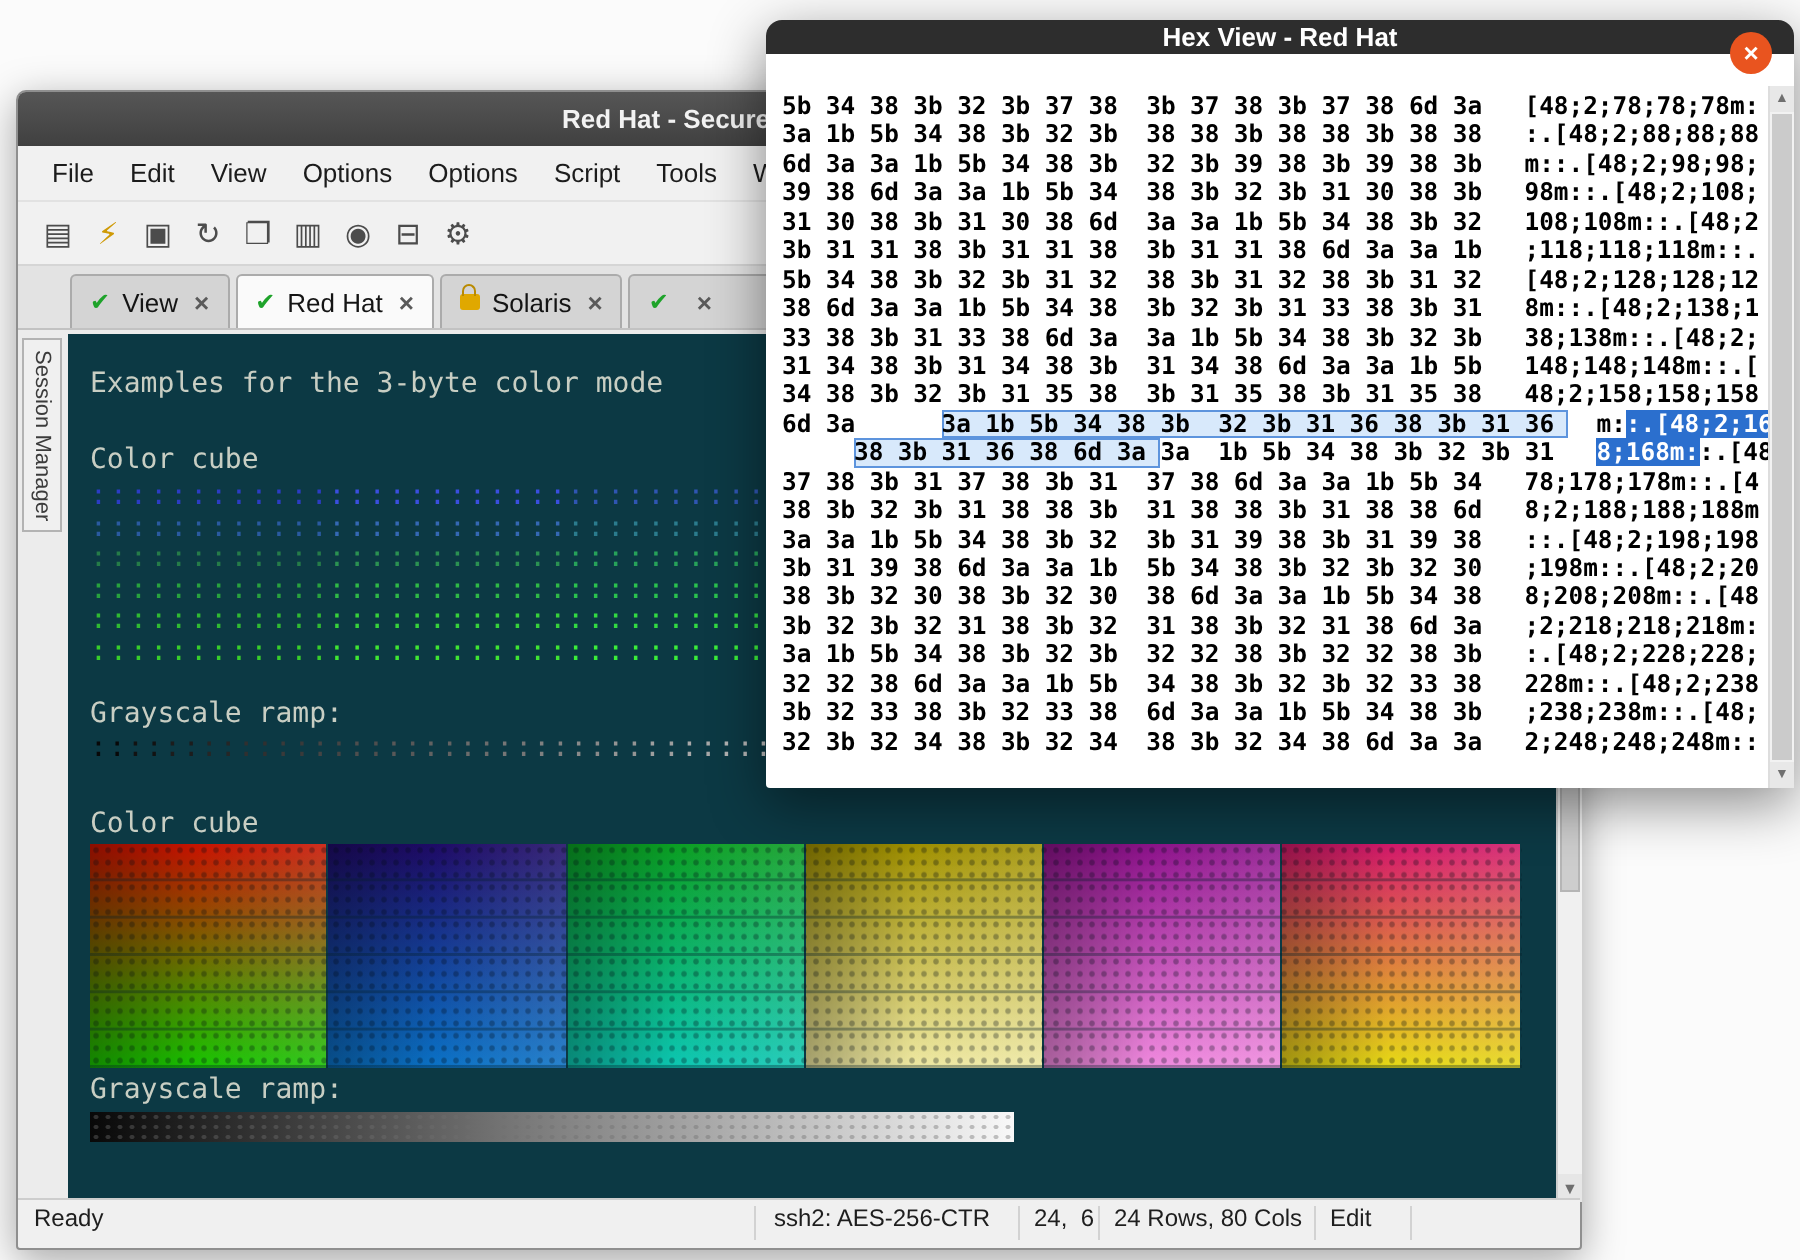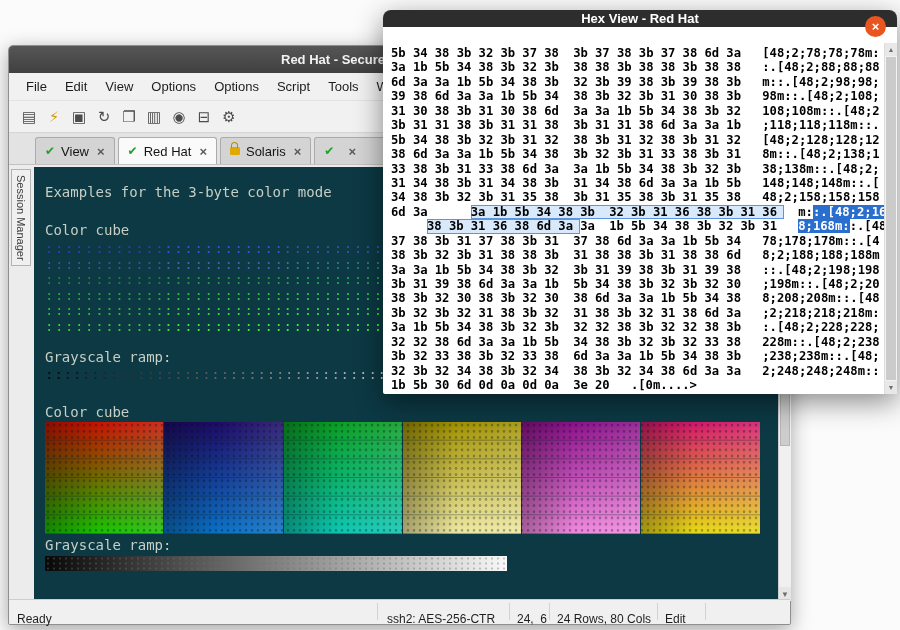--- a/index.html
+++ b/index.html
@@ -65,21 +65,21 @@
 
   .vscroll{position:absolute;left:769px;top:121px;width:13px;height:434px;background:#f0f0f0;
     border-left:1px solid #cfcfcf;box-sizing:border-box;}
   .vs-btn{position:absolute;left:0;width:12px;height:14px;background:#e6e6e6;color:#6e6e6e;font-size:8px;
     display:flex;align-items:center;justify-content:center;}
   .vs-up{top:0;}.vs-down{bottom:0;}
   .vs-thumb{position:absolute;left:1px;top:15px;width:10px;height:264px;background:#cdcdcd;border:1px solid #b5b5b5;box-sizing:border-box;}
 
   .statusbar{position:absolute;left:0;right:0;bottom:0;height:24px;background:#f0f0f0;border-top:1px solid #cdcdcd;
     font-size:12px;color:#1e1e1e;border-radius:0 0 2px 2px;}
-  .st{position:absolute;top:12px;white-space:pre;}
+  .st{position:absolute;top:2px;white-space:pre;}
   .sep{position:absolute;top:3px;width:1px;height:17px;background:#d2d2d2;}
 
   
   .hex-window{position:absolute;left:383px;top:10px;width:514px;height:384px;background:#fff;
     border-radius:8px 8px 2px 2px;box-shadow:0 8px 28px rgba(0,0,0,.45);z-index:10;}
   .hex-titlebar{height:17px;background:#2d2d2d;border-radius:8px 8px 0 0;position:relative;
     display:flex;align-items:center;justify-content:center;}
   .hex-titlebar .t{color:#fff;font-size:13px;font-weight:bold;}
   .close-btn{position:absolute;right:11px;top:6px;width:21px;height:21px;border-radius:50%;background:#e9541f;
     color:#fff;font-size:13px;font-weight:bold;display:flex;align-items:center;justify-content:center;}
@@ -235,21 +235,20 @@
         <div class="hexrow"><span class="hexcol"><span class="byte">37</span><span class="byte">38</span><span class="byte">3b</span><span class="byte">31</span><span class="byte">37</span><span class="byte">38</span><span class="byte">3b</span><span class="byte">31</span><span class="byte g">37</span><span class="byte">38</span><span class="byte">6d</span><span class="byte">3a</span><span class="byte">3a</span><span class="byte">1b</span><span class="byte">5b</span><span class="byte">34</span></span><span class="asccol">78;178;178m::.[4</span></div>
         <div class="hexrow"><span class="hexcol"><span class="byte">38</span><span class="byte">3b</span><span class="byte">32</span><span class="byte">3b</span><span class="byte">31</span><span class="byte">38</span><span class="byte">38</span><span class="byte">3b</span><span class="byte g">31</span><span class="byte">38</span><span class="byte">38</span><span class="byte">3b</span><span class="byte">31</span><span class="byte">38</span><span class="byte">38</span><span class="byte">6d</span></span><span class="asccol">8;2;188;188;188m</span></div>
         <div class="hexrow"><span class="hexcol"><span class="byte">3a</span><span class="byte">3a</span><span class="byte">1b</span><span class="byte">5b</span><span class="byte">34</span><span class="byte">38</span><span class="byte">3b</span><span class="byte">32</span><span class="byte g">3b</span><span class="byte">31</span><span class="byte">39</span><span class="byte">38</span><span class="byte">3b</span><span class="byte">31</span><span class="byte">39</span><span class="byte">38</span></span><span class="asccol">::.[48;2;198;198</span></div>
         <div class="hexrow"><span class="hexcol"><span class="byte">3b</span><span class="byte">31</span><span class="byte">39</span><span class="byte">38</span><span class="byte">6d</span><span class="byte">3a</span><span class="byte">3a</span><span class="byte">1b</span><span class="byte g">5b</span><span class="byte">34</span><span class="byte">38</span><span class="byte">3b</span><span class="byte">32</span><span class="byte">3b</span><span class="byte">32</span><span class="byte">30</span></span><span class="asccol">;198m::.[48;2;20</span></div>
         <div class="hexrow"><span class="hexcol"><span class="byte">38</span><span class="byte">3b</span><span class="byte">32</span><span class="byte">30</span><span class="byte">38</span><span class="byte">3b</span><span class="byte">32</span><span class="byte">30</span><span class="byte g">38</span><span class="byte">6d</span><span class="byte">3a</span><span class="byte">3a</span><span class="byte">1b</span><span class="byte">5b</span><span class="byte">34</span><span class="byte">38</span></span><span class="asccol">8;208;208m::.[48</span></div>
         <div class="hexrow"><span class="hexcol"><span class="byte">3b</span><span class="byte">32</span><span class="byte">3b</span><span class="byte">32</span><span class="byte">31</span><span class="byte">38</span><span class="byte">3b</span><span class="byte">32</span><span class="byte g">31</span><span class="byte">38</span><span class="byte">3b</span><span class="byte">32</span><span class="byte">31</span><span class="byte">38</span><span class="byte">6d</span><span class="byte">3a</span></span><span class="asccol">;2;218;218;218m:</span></div>
         <div class="hexrow"><span class="hexcol"><span class="byte">3a</span><span class="byte">1b</span><span class="byte">5b</span><span class="byte">34</span><span class="byte">38</span><span class="byte">3b</span><span class="byte">32</span><span class="byte">3b</span><span class="byte g">32</span><span class="byte">32</span><span class="byte">38</span><span class="byte">3b</span><span class="byte">32</span><span class="byte">32</span><span class="byte">38</span><span class="byte">3b</span></span><span class="asccol">:.[48;2;228;228;</span></div>
         <div class="hexrow"><span class="hexcol"><span class="byte">32</span><span class="byte">32</span><span class="byte">38</span><span class="byte">6d</span><span class="byte">3a</span><span class="byte">3a</span><span class="byte">1b</span><span class="byte">5b</span><span class="byte g">34</span><span class="byte">38</span><span class="byte">3b</span><span class="byte">32</span><span class="byte">3b</span><span class="byte">32</span><span class="byte">33</span><span class="byte">38</span></span><span class="asccol">228m::.[48;2;238</span></div>
         <div class="hexrow"><span class="hexcol"><span class="byte">3b</span><span class="byte">32</span><span class="byte">33</span><span class="byte">38</span><span class="byte">3b</span><span class="byte">32</span><span class="byte">33</span><span class="byte">38</span><span class="byte g">6d</span><span class="byte">3a</span><span class="byte">3a</span><span class="byte">1b</span><span class="byte">5b</span><span class="byte">34</span><span class="byte">38</span><span class="byte">3b</span></span><span class="asccol">;238;238m::.[48;</span></div>
         <div class="hexrow"><span class="hexcol"><span class="byte">32</span><span class="byte">3b</span><span class="byte">32</span><span class="byte">34</span><span class="byte">38</span><span class="byte">3b</span><span class="byte">32</span><span class="byte">34</span><span class="byte g">38</span><span class="byte">3b</span><span class="byte">32</span><span class="byte">34</span><span class="byte">38</span><span class="byte">6d</span><span class="byte">3a</span><span class="byte">3a</span></span><span class="asccol">2;248;248;248m::</span></div>
-        <div class="hexrow"><span class="hexcol"><span class="byte">1b</span><span class="byte">5b</span><span class="byte">30</span><span class="byte">6d</span><span class="byte">0d</span><span class="byte">0a</span><span class="byte">0d</span><span class="byte">0a</span><span class="byte g">3e</span><span class="byte">20</span></span><span class="asccol">.[0m....&gt; </span></div>
       </div>
     <div class="hex-scroll">
       <div class="hs-btn hs-up">▲</div>
       <div class="hs-thumb"></div>
       <div class="hs-btn hs-down">▼</div>
     </div>
   </div>
 
 </div>
 

